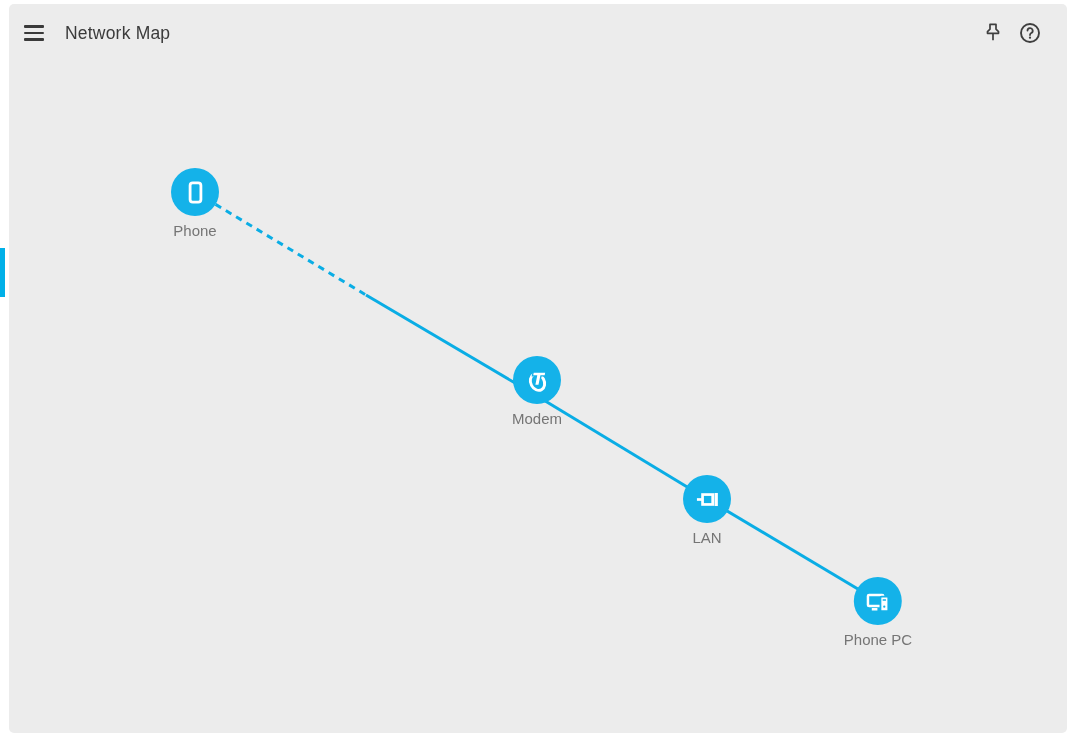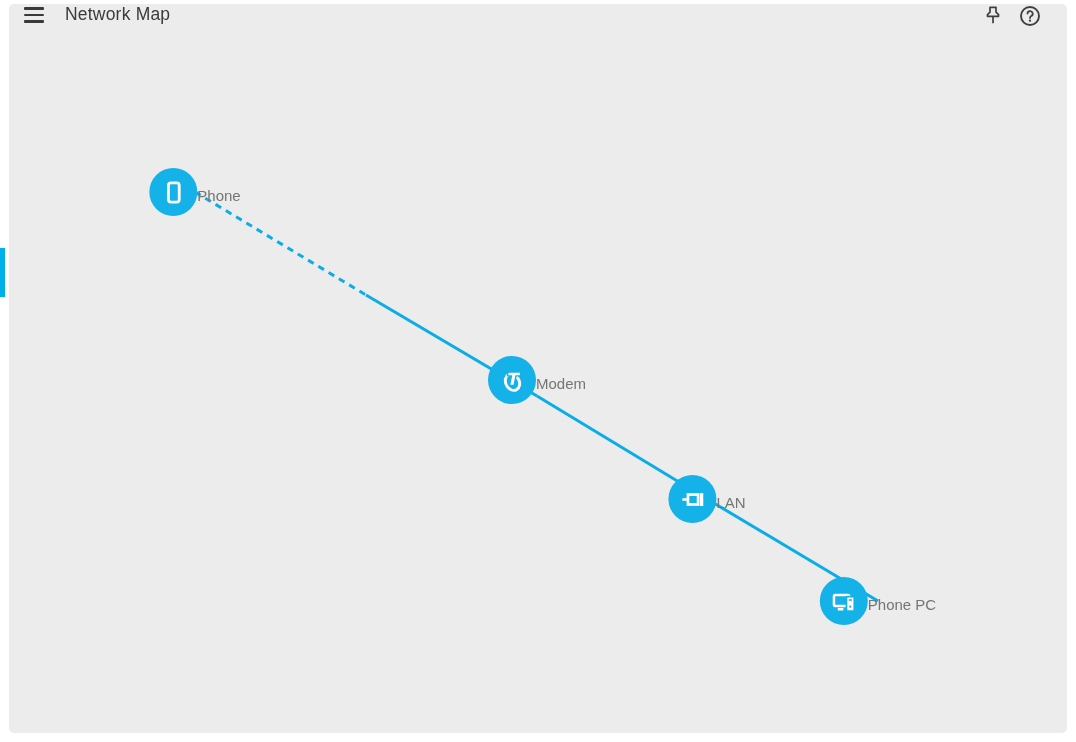--- a/index.html
+++ b/index.html
@@ -21,20 +21,21 @@
     left: 0; top: 248px;
     width: 5px; height: 49px;
     background: #00b0e8;
     z-index: 20;
   }
   .header {
     position: absolute;
     left: 0; top: 0; right: 0;
     height: 58px;
     display: flex;
+    align-items: center;
     padding: 0 25px 0 15px;
     box-sizing: border-box;
     z-index: 5;
   }
   .hamburger {
     width: 22px; height: 22px;
     display: flex; flex-direction: column; justify-content: center;
     gap: 4px;
     cursor: pointer;
   }
@@ -53,21 +54,21 @@
   .hdr-icon {
     width: 24px; height: 24px;
     display: flex; align-items: center; justify-content: center;
     cursor: pointer;
   }
   .hdr-icon + .hdr-icon { margin-left: 13px; }
   .map-layer { position: absolute; left: 0; top: 0; right: 0; bottom: 0; }
   .edges-svg { position: absolute; left: 0; top: 0; }
   .node {
     position: absolute;
-    display: flex; flex-direction: row; align-items: center;
+    display: flex; flex-direction: column; align-items: center;
     transform: translateX(-50%);
     cursor: pointer;
     z-index: 10;
   }
   .node-circle {
     width: 48px; height: 48px;
     border-radius: 50%;
     display: flex; align-items: center; justify-content: center;
   }
   .node-label {

